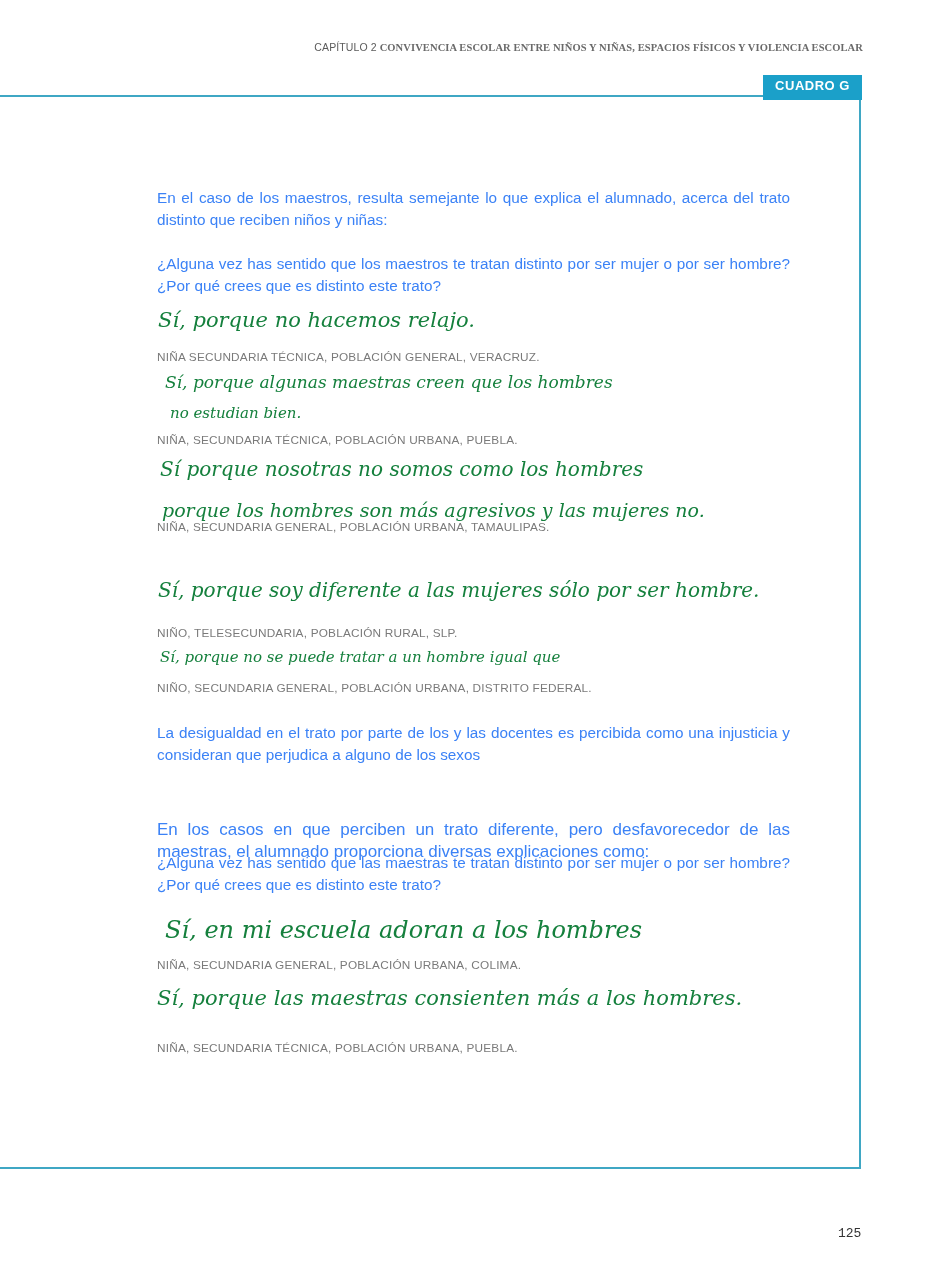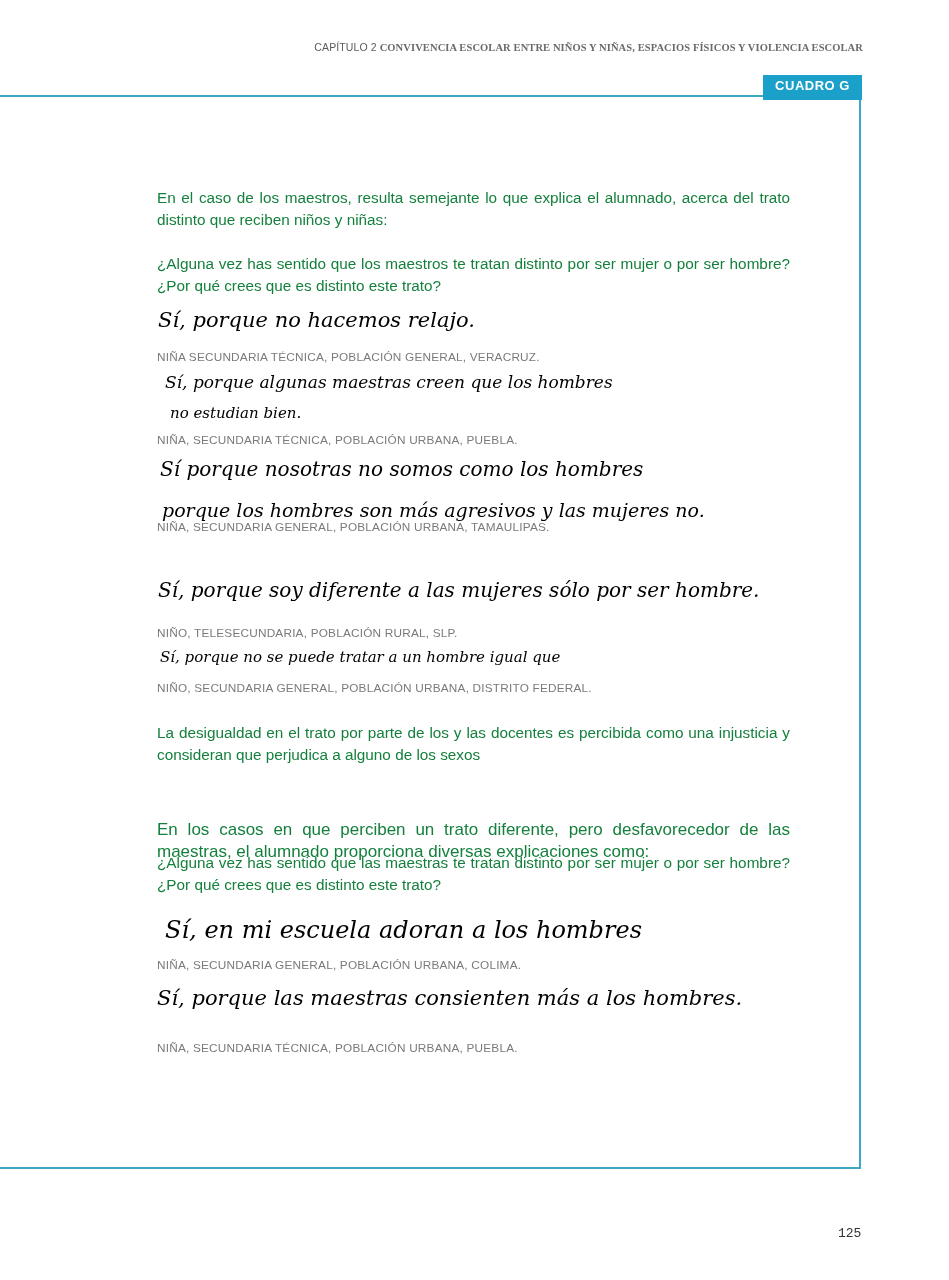--- a/index.html
+++ b/index.html
@@ -58,32 +58,32 @@
       line-height: 21px;
     }
     .content {
       position: absolute;
       left: 157px;
       width: 633px;
     }
     .para {
       font-size: 15.3px;
       line-height: 22px;
-      color: #15803d;
+      color: #3b82f6;
       text-align: justify;
       margin: 0;
     }
     .para.large {
       font-size: 17px;
       line-height: 22px;
     }
     .hand {
       font-family: "DejaVu Serif", serif;
       font-style: italic;
-      color: #000000;
+      color: #15803d;
       white-space: nowrap;
       margin: 0;
     }
     .caption {
       font-size: 11.8px;
       color: #7a7a7a;
       letter-spacing: 0.2px;
       margin: 0;
       white-space: nowrap;
     }

